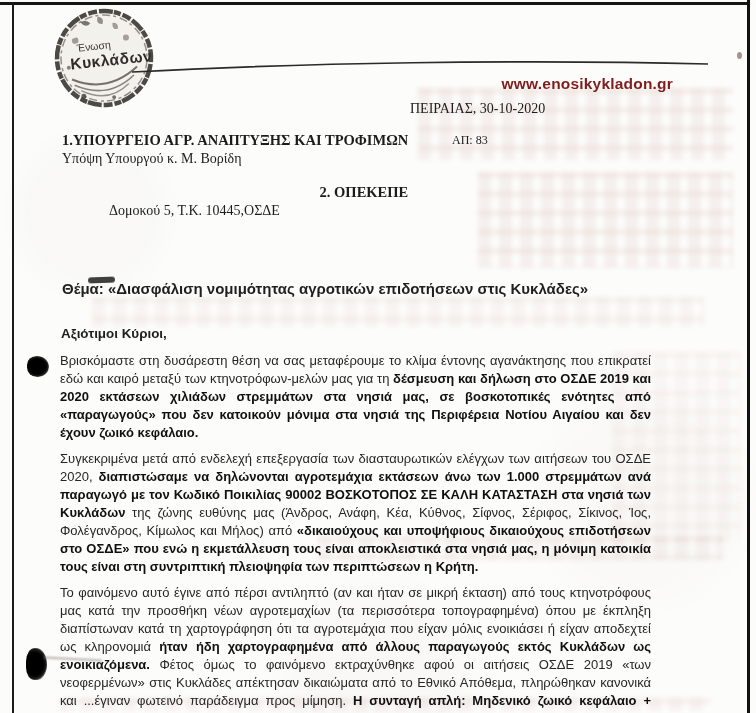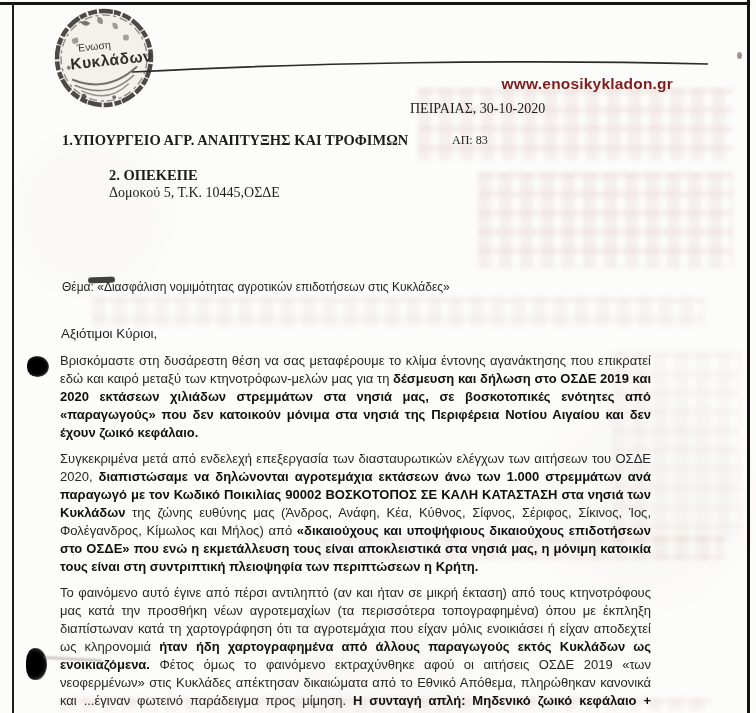--- a/index.html
+++ b/index.html
@@ -22,25 +22,25 @@
   .hdr .contact{font-size:10.8px;font-weight:700;color:#2e2e2e;margin-top:4px;white-space:nowrap;}
   .divider{position:absolute;left:0;top:0;width:756px;height:120px;pointer-events:none;}
   .site{position:absolute;top:75px;right:83px;font-size:15.5px;font-weight:700;color:#7f1d1d;letter-spacing:.2px;}
 
   .serif{font-family:"Liberation Serif",serif;}
   .date{position:absolute;top:101px;left:410px;font-size:14px;color:#1d1d1d;}
   .proto{position:absolute;top:133px;left:452px;font-size:12px;color:#1d1d1d;}
 
   .recips{position:absolute;top:132px;left:62px;font-size:14px;line-height:17.5px;color:#1c1c1c;}
   .recips .to{text-decoration:underline;letter-spacing:.5px;}
-  .recips .rname{font-weight:700;font-size:14.5px;}
+  .recips .rname{font-weight:700;font-size:14.5px;text-align:right;}
   .rblock2{margin-top:17px;margin-left:47px;}
 
-  .subject{position:absolute;top:280px;left:62px;width:600px;font-size:12px;font-weight:400;color:#1f1f1f;}
-  .salut{position:absolute;top:326px;left:61px;font-size:13.4px;font-weight:400;color:#1f1f1f;}
+  .subject{position:absolute;top:280px;left:62px;width:600px;font-size:15px;font-weight:700;color:#1f1f1f;}
+  .salut{position:absolute;top:326px;left:61px;font-size:13.4px;font-weight:700;color:#1f1f1f;}
 
   .body-text{position:absolute;top:352px;left:60px;width:591px;font-size:13px;line-height:18px;
     text-align:justify;color:#262626;}
   .body-text p{margin:0 0 8px 0;}
   .body-text .b{font-weight:700;color:#101010;}
 
   
   .blob1{position:absolute;left:27px;top:356px;width:22px;height:21px;
     background:radial-gradient(ellipse at 45% 50%, #000 52%, #222 66%, rgba(40,40,40,.35) 74%, transparent 80%);
     border-radius:46% 58% 52% 50%;filter:blur(.4px);}
@@ -116,20 +116,21 @@
     <path d="M132,72 C300,63 520,59 708,64" stroke="#2d2b29" stroke-width="1.7" fill="none"></path>
   </svg>
   <div class="site">www.enosikykladon.gr</div>
 
   <div class="date serif">ΠΕΙΡΑΙΑΣ, 30-10-2020</div>
   <div class="proto serif">ΑΠ: 83</div>
 
   <div class="recips serif">
     <div>
       <div class="rname">1.ΥΠΟΥΡΓΕΙΟ ΑΓΡ. ΑΝΑΠΤΥΞΗΣ ΚΑΙ ΤΡΟΦΙΜΩΝ</div>
+      <div>Υπόψη Υπουργού κ. Μ. Βορίδη</div>
     </div>
     <div class="rblock2">
       <div class="rname">2. ΟΠΕΚΕΠΕ</div>
       <div>Δομοκού 5, Τ.Κ. 10445,ΟΣΔΕ</div>
     </div>
   </div>
 
   <div class="smudge"></div>
   <div class="corner-dot"></div>
 

